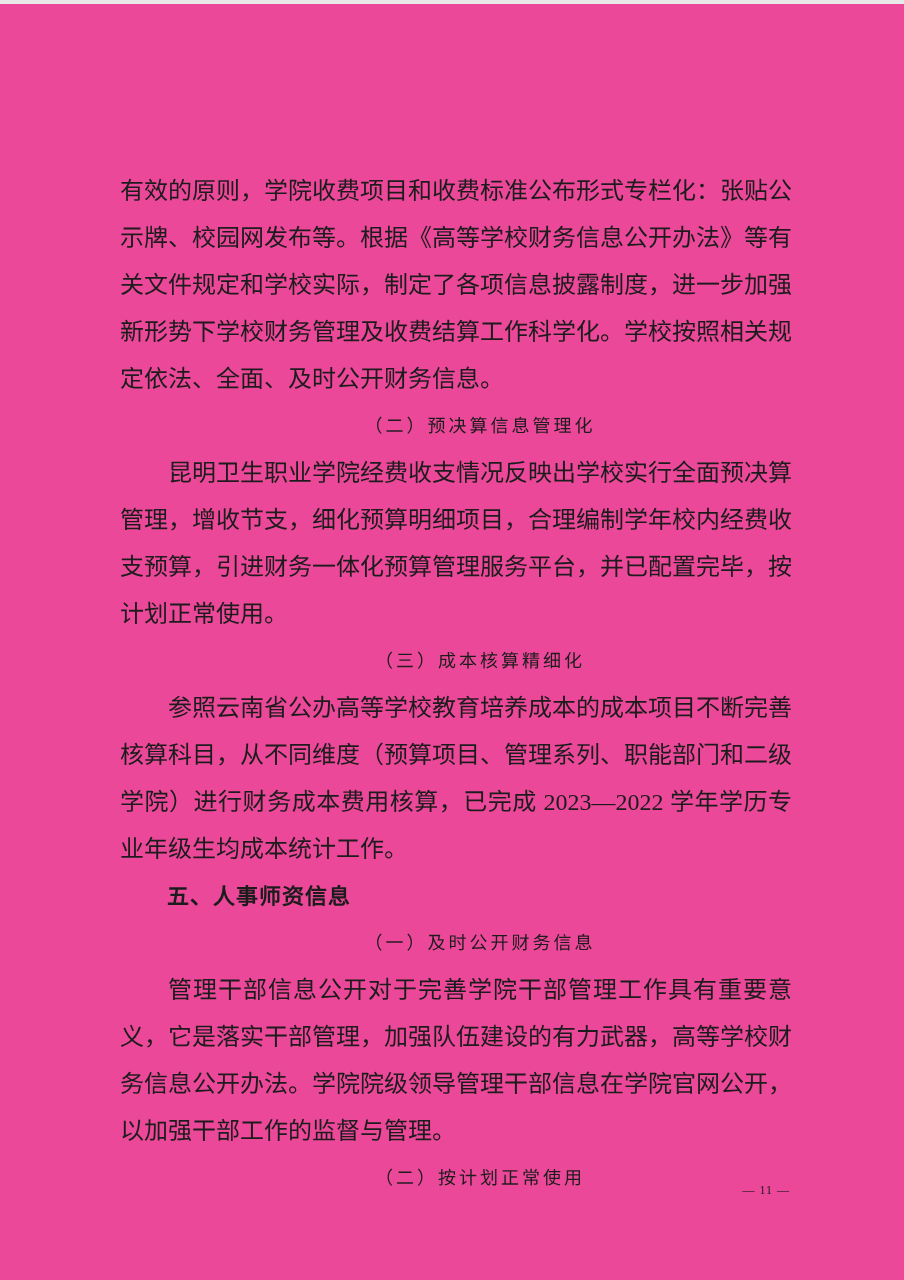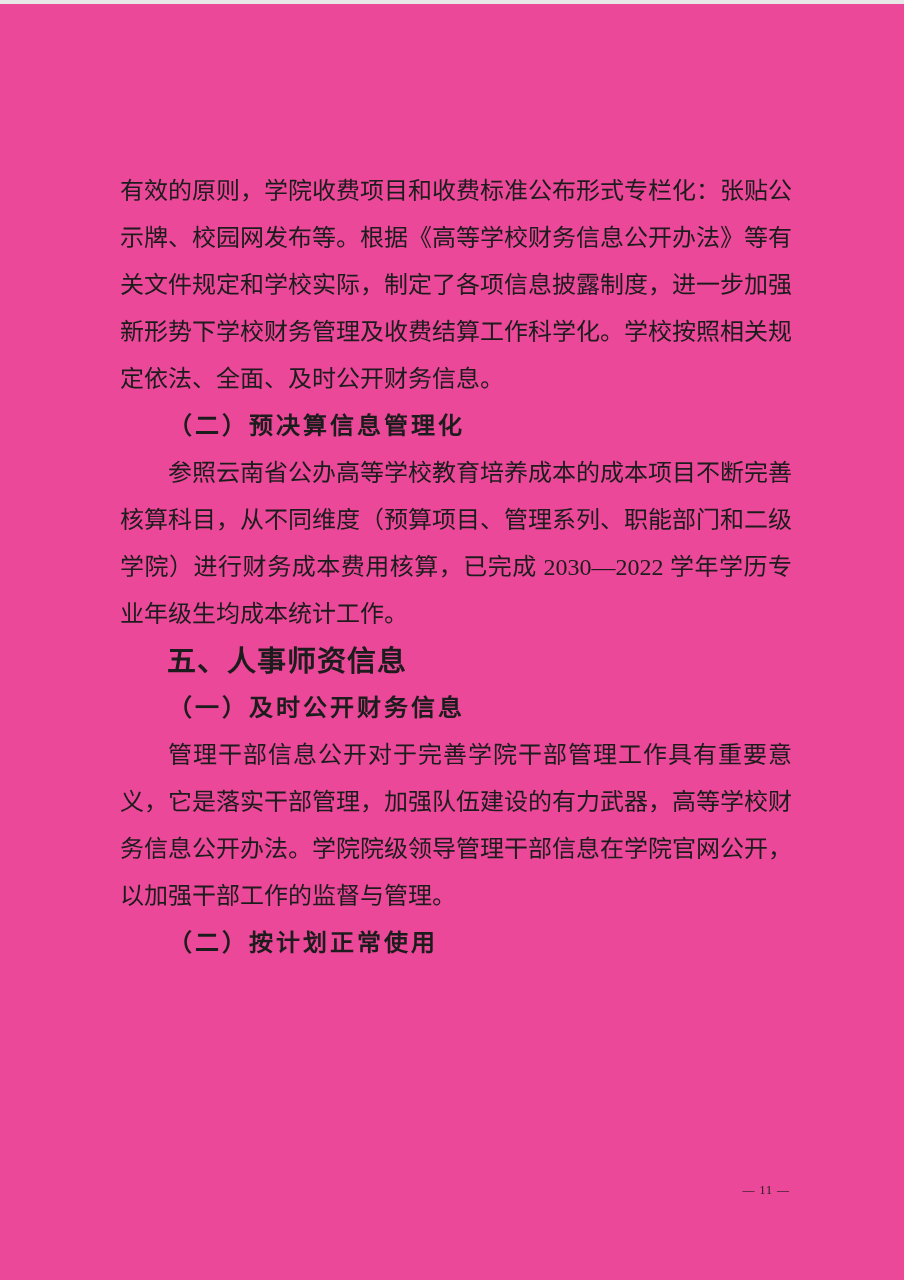--- a/index.html
+++ b/index.html
@@ -29,30 +29,30 @@
     line-height: 47px;
     text-align: justify;
     text-justify: inter-ideograph;
     font-weight: normal;
   }
   .body-para.indent {
     text-indent: 48px;
   }
   .sub-heading {
     margin: 0;
-    font-size: 24px;
+    font-size: 18px;
     line-height: 47px;
-    font-weight: bold;
+    font-weight: normal;
     text-indent: 48px;
     letter-spacing: 3px;
-    text-align: left;
+    text-align: center;
   }
   .major-heading {
     margin: 0;
-    font-size: 29px;
+    font-size: 22px;
     line-height: 47px;
     font-weight: bold;
     font-family: "Liberation Sans", sans-serif;
     text-indent: 47px;
     letter-spacing: 1px;
     text-align: left;
   }
   .page-number {
     position: absolute;
     top: 1174px;
@@ -68,23 +68,25 @@
 </head>
 <body>
 
 <div class="page">
   <div class="content">
 
     <p class="body-para">有效的原则，学院收费项目和收费标准公布形式专栏化：张贴公示牌、校园网发布等。根据《高等学校财务信息公开办法》等有关文件规定和学校实际，制定了各项信息披露制度，进一步加强新形势下学校财务管理及收费结算工作科学化。学校按照相关规定依法、全面、及时公开财务信息。</p>
 
     <h3 class="sub-heading">（二）预决算信息管理化</h3>
 
+    <p class="body-para indent">昆明卫生职业学院经费收支情况反映出学校实行全面预决算管理，增收节支，细化预算明细项目，合理编制学年校内经费收支预算，引进财务一体化预算管理服务平台，并已配置完毕，按计划正常使用。</p>
 
+    <h3 class="sub-heading">（三）成本核算精细化</h3>
 
-    <p class="body-para indent">参照云南省公办高等学校教育培养成本的成本项目不断完善核算科目，从不同维度（预算项目、管理系列、职能部门和二级学院）进行财务成本费用核算，已完成 2030—2022 学年学历专业年级生均成本统计工作。</p>
+    <p class="body-para indent">参照云南省公办高等学校教育培养成本的成本项目不断完善核算科目，从不同维度（预算项目、管理系列、职能部门和二级学院）进行财务成本费用核算，已完成 2023—2022 学年学历专业年级生均成本统计工作。</p>
 
     <h2 class="major-heading">五、人事师资信息</h2>
 
     <h3 class="sub-heading">（一）及时公开财务信息</h3>
 
     <p class="body-para indent">管理干部信息公开对于完善学院干部管理工作具有重要意义，它是落实干部管理，加强队伍建设的有力武器，高等学校财务信息公开办法。学院院级领导管理干部信息在学院官网公开，以加强干部工作的监督与管理。</p>
 
     <h3 class="sub-heading">（二）按计划正常使用</h3>
 
   </div>

